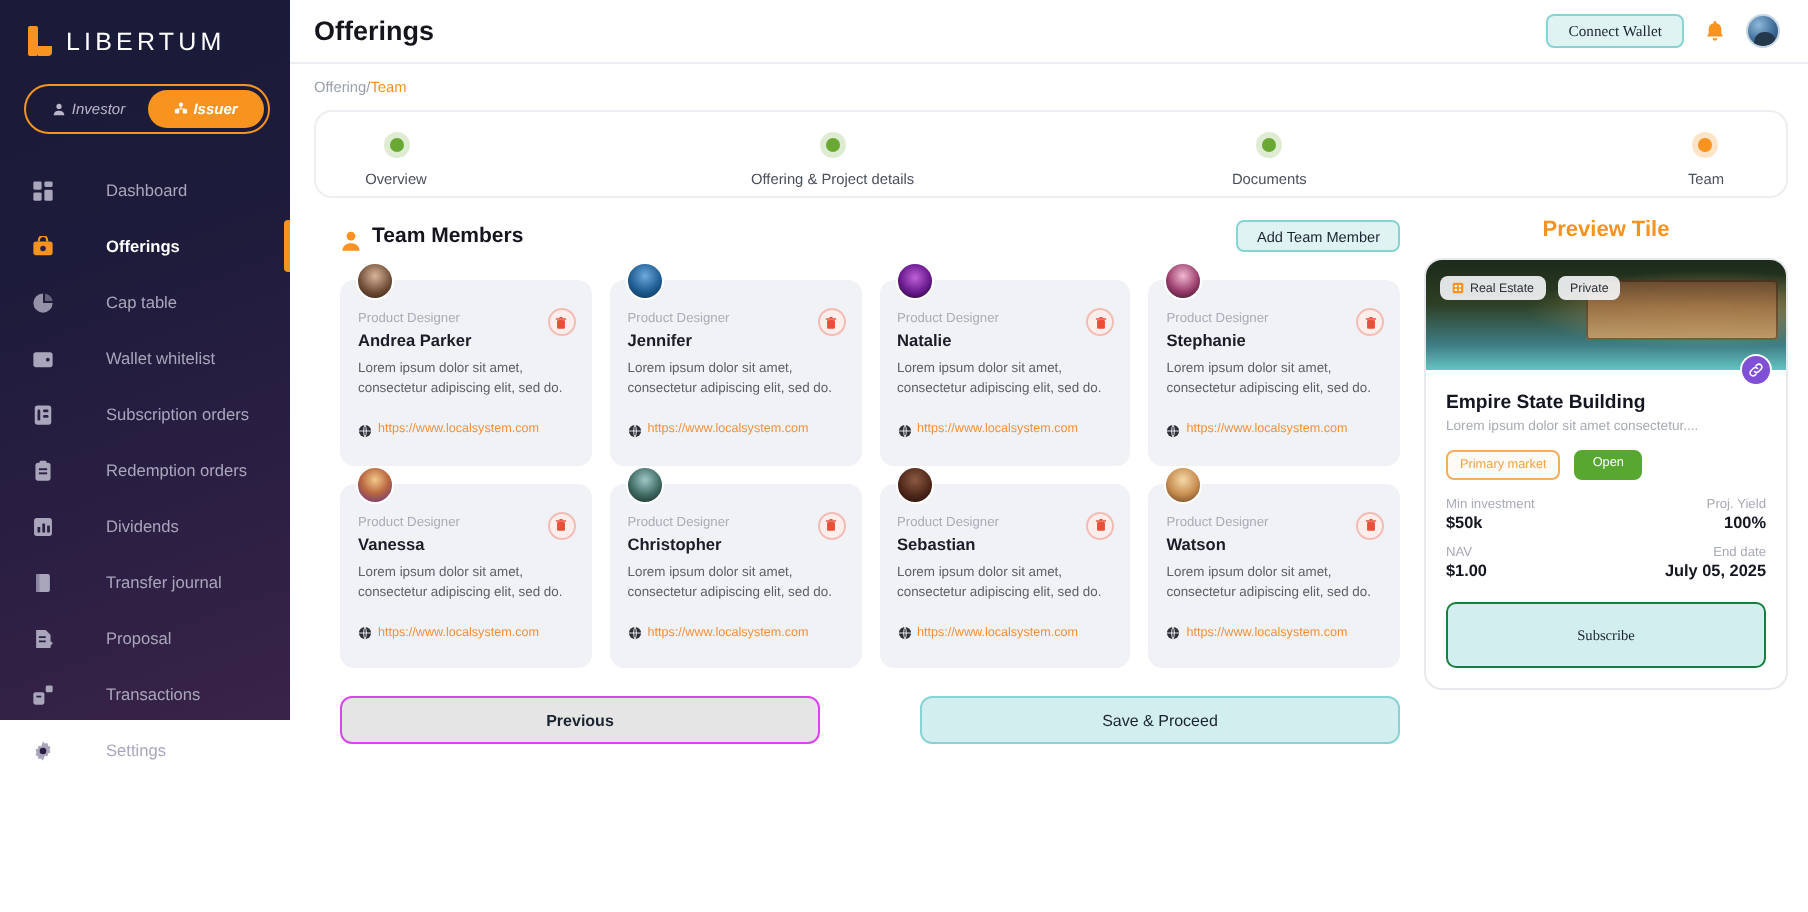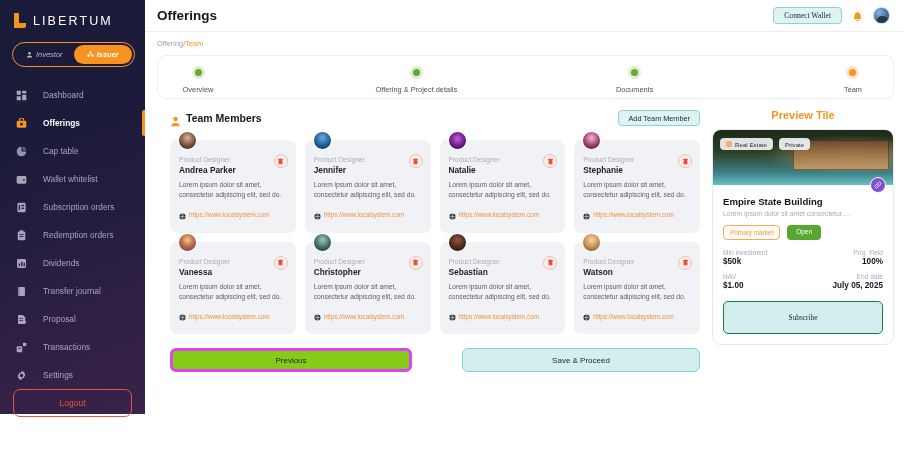--- a/index.html
+++ b/index.html
@@ -6,21 +6,21 @@
   html, body {
     width: 904px; height: 456px;
     font-family: "Liberation Sans", sans-serif;
     background: #ffffff;
     overflow: hidden;
   }
   .app { display: flex; width: 904px; height: 456px; }
 
   
   .sidebar {
-    width: 145px; height: 414px; flex: 0 0 145px;
+    width: 145px; height: 360px; flex: 0 0 145px;
     background: linear-gradient(160deg, #191b38 0%, #1d1b3b 35%, #2b1f43 70%, #3a2348 100%);
     position: relative;
     display: flex; flex-direction: column;
   }
   .logo-row { display: flex; align-items: center; gap: 6px; padding: 13px 0 0 14px; }
   .logo-mark {
     width: 13px; height: 15px; position: relative;
   }
   .logo-mark::before {
     content: ""; position: absolute; left: 0; top: 0;
@@ -44,21 +44,21 @@
   }
   .toggle-opt {
     flex: 1; display: flex; align-items: center; justify-content: center; gap: 3px;
     font-size: 7.5px; height: 100%; border-radius: 18px; color: #b9b6c9;
   }
   .toggle-opt.active { background: #f7931e; color: #ffffff; font-weight: bold; }
   .toggle-opt svg { width: 7px; height: 7px; display: block; }
 
   .nav { margin-top: 14px; flex: 1; }
   .nav-item {
-    display: flex; align-items: center; gap: 16px;
+    display: flex; align-items: center; gap: 26px;
     height: 28px; padding-left: 16px;
     color: #a9a6bc; font-size: 8.3px;
     position: relative;
   }
   .nav-item .nav-ico {
     width: 11px; height: 11px; display: flex; align-items: center; justify-content: center;
     flex: 0 0 11px;
   }
   .nav-ico svg { width: 11px; height: 11px; display: block; }
   .nav-item.active { color: #ffffff; font-weight: bold; }
@@ -170,21 +170,21 @@
   }
   .del-btn svg { width: 7px; height: 7px; display:block; }
 
   
   .actions { display: flex; gap: 50px; margin-top: 14px; }
   .btn-prev, .btn-save {
     flex: 1; height: 24px; border-radius: 6px;
     font-size: 8px; font-family: inherit; color: #1b2430;
     display: flex; align-items: center; justify-content: center;
   }
-  .btn-prev { border: 3px solid #d946ef; background: #84cc16; }
+  .btn-prev { border: 1px solid #d946ef; background: #e5e5e5; font-weight: bold; }
   .btn-save { border: 1px solid #86d4d4; background: #d3eeee; }
 
   
   .preview-title {
     text-align: center; color: #f7931e; font-size: 11px; font-weight: bold;
     margin-bottom: 8px;
   }
   .tile {
     border: 1px solid #e7e9ec; border-radius: 9px; overflow: hidden;
     background: #ffffff;
@@ -383,23 +383,20 @@
         <span class="nav-ico">
           <svg viewBox="0 0 16 16" fill="#a9a6bc">
               <path d="M8 1l1.3 1.6 2-.5.4 2 1.8 1-.8 1.9.8 1.9-1.8 1-.4 2-2-.5L8 15l-1.3-1.6-2 .5-.4-2-1.8-1 .8-1.9-.8-1.9 1.8-1 .4-2 2 .5z"></path>
               <circle cx="8" cy="8" r="2.4" fill="#2b1f43"></circle>
             </svg>
         </span>
         <span>Settings</span>
       </div>
     </nav>
 
-    <div class="logout-wrap">
-      <button class="logout-btn">Logout</button>
-    </div>
   </aside>
 
   <section class="main">
 
     <div class="topbar">
       <div class="page-title">Offerings</div>
       <div class="topbar-right">
         <button class="connect-wallet">Connect Wallet</button>
         <span class="bell">
           <svg viewBox="0 0 16 18" fill="#f7931e">

